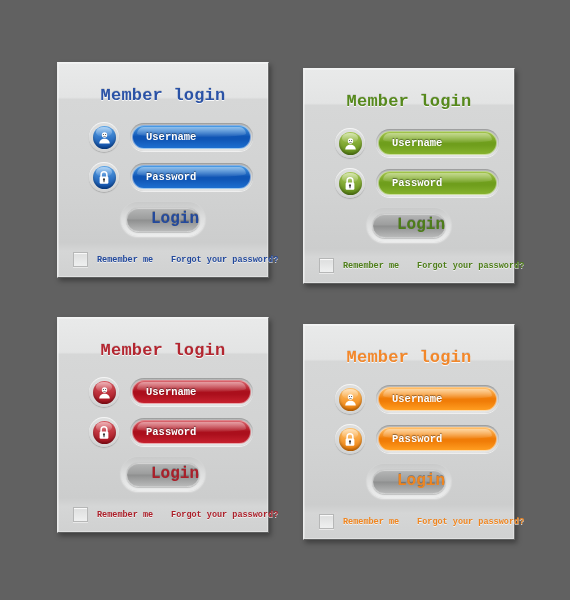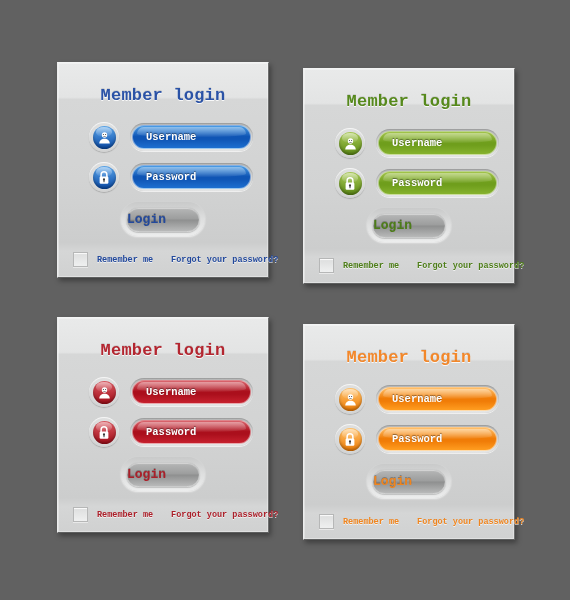--- a/index.html
+++ b/index.html
@@ -172,22 +172,22 @@
     justify-content: center;
   }
   .login-btn {
     width: 74px;
     height: 25px;
     border-radius: 13px;
     background: linear-gradient(to bottom, #b6b7b7 0%, #9c9d9d 48%, #8e8f8f 52%, #b8b9b9 100%);
     border: 1px solid #cacbcb;
     display: flex;
     align-items: center;
-    justify-content: flex-start;
-    font-size: 13px;
+    justify-content: flex-end;
+    font-size: 16px;
     font-weight: bold;
     text-shadow: 0 -1px 0 rgba(0,0,0,0.25);
     box-shadow: inset 0 1px 1px rgba(255,255,255,0.45), 0 1px 1px rgba(0,0,0,0.18);
     cursor: pointer;
   }
 
   
   .footer {
     display: flex;
     align-items: center;

